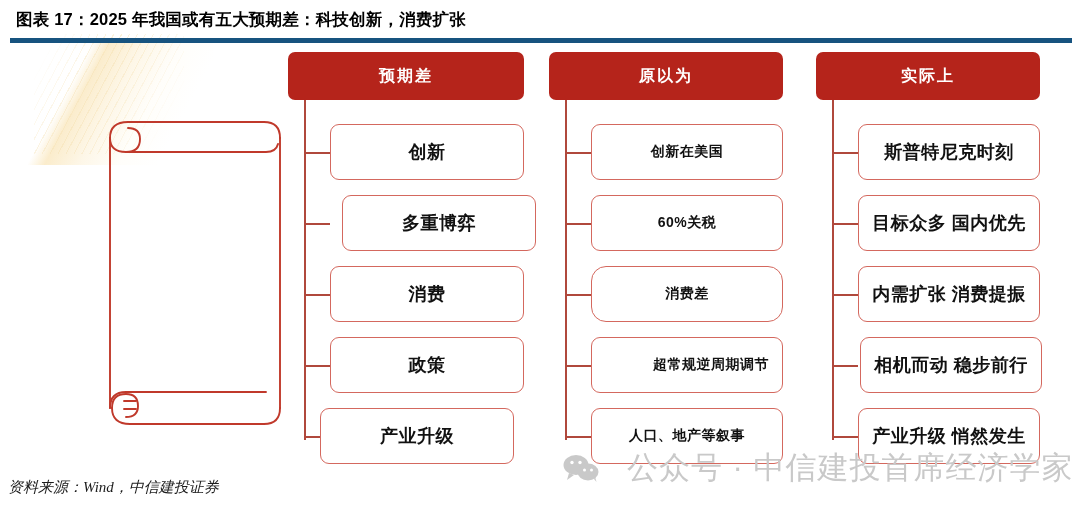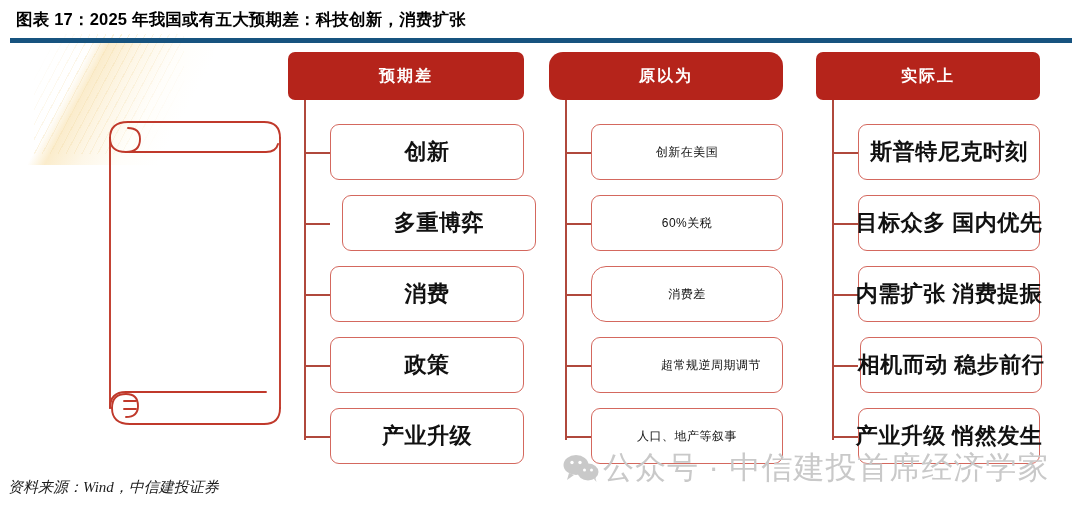--- a/index.html
+++ b/index.html
@@ -52,21 +52,21 @@
   
   .source{
     position:absolute;left:8px;top:478px;
     font-family:"Liberation Serif","DejaVu Serif",serif;
     font-style:italic;font-size:15px;color:#1c1c1c;white-space:nowrap;
   }
 
   
   .watermark{
     position:absolute;left:563px;top:447px;
-    display:flex;align-items:center;gap:4px;
+    display:flex;align-items:center;gap:28px;
     pointer-events:none;
   }
   .wm-icon{position:relative;width:36px;height:28px;flex:none;}
   .wm-text{
     font-size:31px;color:#c9c9c9;white-space:nowrap;letter-spacing:1px;
   }
 
   
   .col{position:absolute;top:52px;}
   .col-head{
@@ -78,22 +78,22 @@
   .trunk{
     position:absolute;width:2px;background:#b0483c;left:16px;
   }
   .node{
     position:absolute;
     background:#fff;border:1.6px solid #d4685e;border-radius:9px;
     display:flex;align-items:center;justify-content:center;
     box-sizing:border-box;text-align:center;
   }
   .node-label{display:block;white-space:nowrap;color:#111;}
-  .col-bold .node-label{font-weight:bold;font-size:22px;letter-spacing:0.5px;}
-  .col-reg  .node-label{font-weight:normal;font-size:12px;letter-spacing:0.5px;}
+  .col-bold .node-label{font-weight:bold;font-size:18px;letter-spacing:0.5px;}
+  .col-reg  .node-label{font-weight:bold;font-size:14px;letter-spacing:0.5px;}
   .branch{position:absolute;height:2px;background:#b0483c;left:16px;}
 
   
   .scroll-wrap{position:absolute;left:96px;top:108px;width:198px;height:340px;}
   .quote{
     position:absolute;left:24px;top:36px;width:152px;
     color:#c0392b;font-style:italic;font-weight:bold;
     font-size:16.5px;line-height:45px;text-align:center;
     letter-spacing:1px;
   }
@@ -139,27 +139,27 @@
     </div>
     <div class="node" style="left:54px;top:143px;width:194px;height:56px;font-family:Liberation Mono, monospace;">
       <span class="node-label">多重博弈</span>
     </div>
     <div class="node" style="left:42px;top:214px;width:194px;height:56px;">
       <span class="node-label">消费</span>
     </div>
     <div class="node" style="left:42px;top:285px;width:194px;height:56px;">
       <span class="node-label">政策</span>
     </div>
-    <div class="node" style="left:42px;top:356px;width:194px;height:56px;">
+    <div class="node" style="left:32px;top:356px;width:194px;height:56px;">
       <span class="node-label">产业升级</span>
     </div>
   </div>
 
   <div class="col col-reg" style="left:549px;width:234px;">
-    <div class="col-head" style="width:234px;border-radius:14px;">原以为</div>
+    <div class="col-head" style="width:234px;">原以为</div>
     <div class="trunk" style="top:48px;height:340px;"></div>
     <div class="branch" style="top:100px;width:26px;"></div>
     <div class="branch" style="top:171px;width:26px;"></div>
     <div class="branch" style="top:242px;width:26px;"></div>
     <div class="branch" style="top:313px;width:26px;"></div>
     <div class="branch" style="top:384px;width:26px;"></div>
     <div class="node" style="left:42px;top:72px;width:192px;height:56px;">
       <span class="node-label">创新在美国</span>
     </div>
     <div class="node" style="left:42px;top:143px;width:192px;height:56px;">

